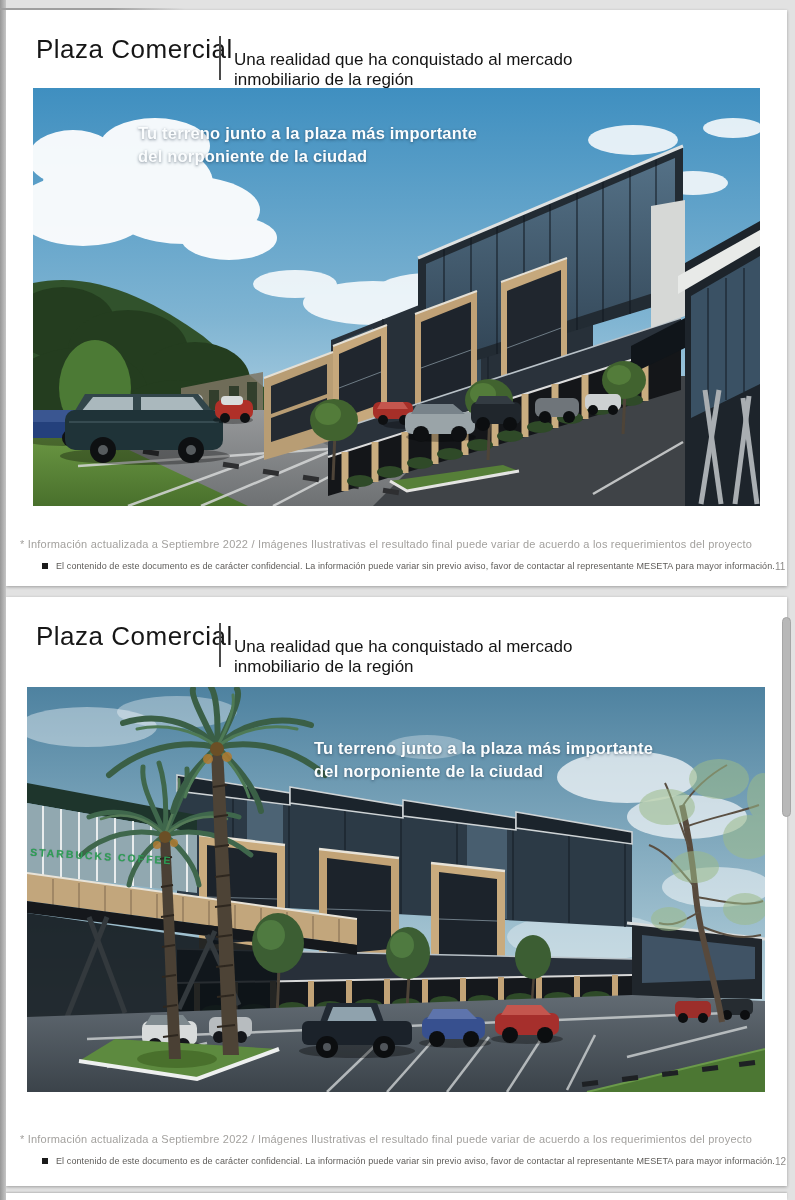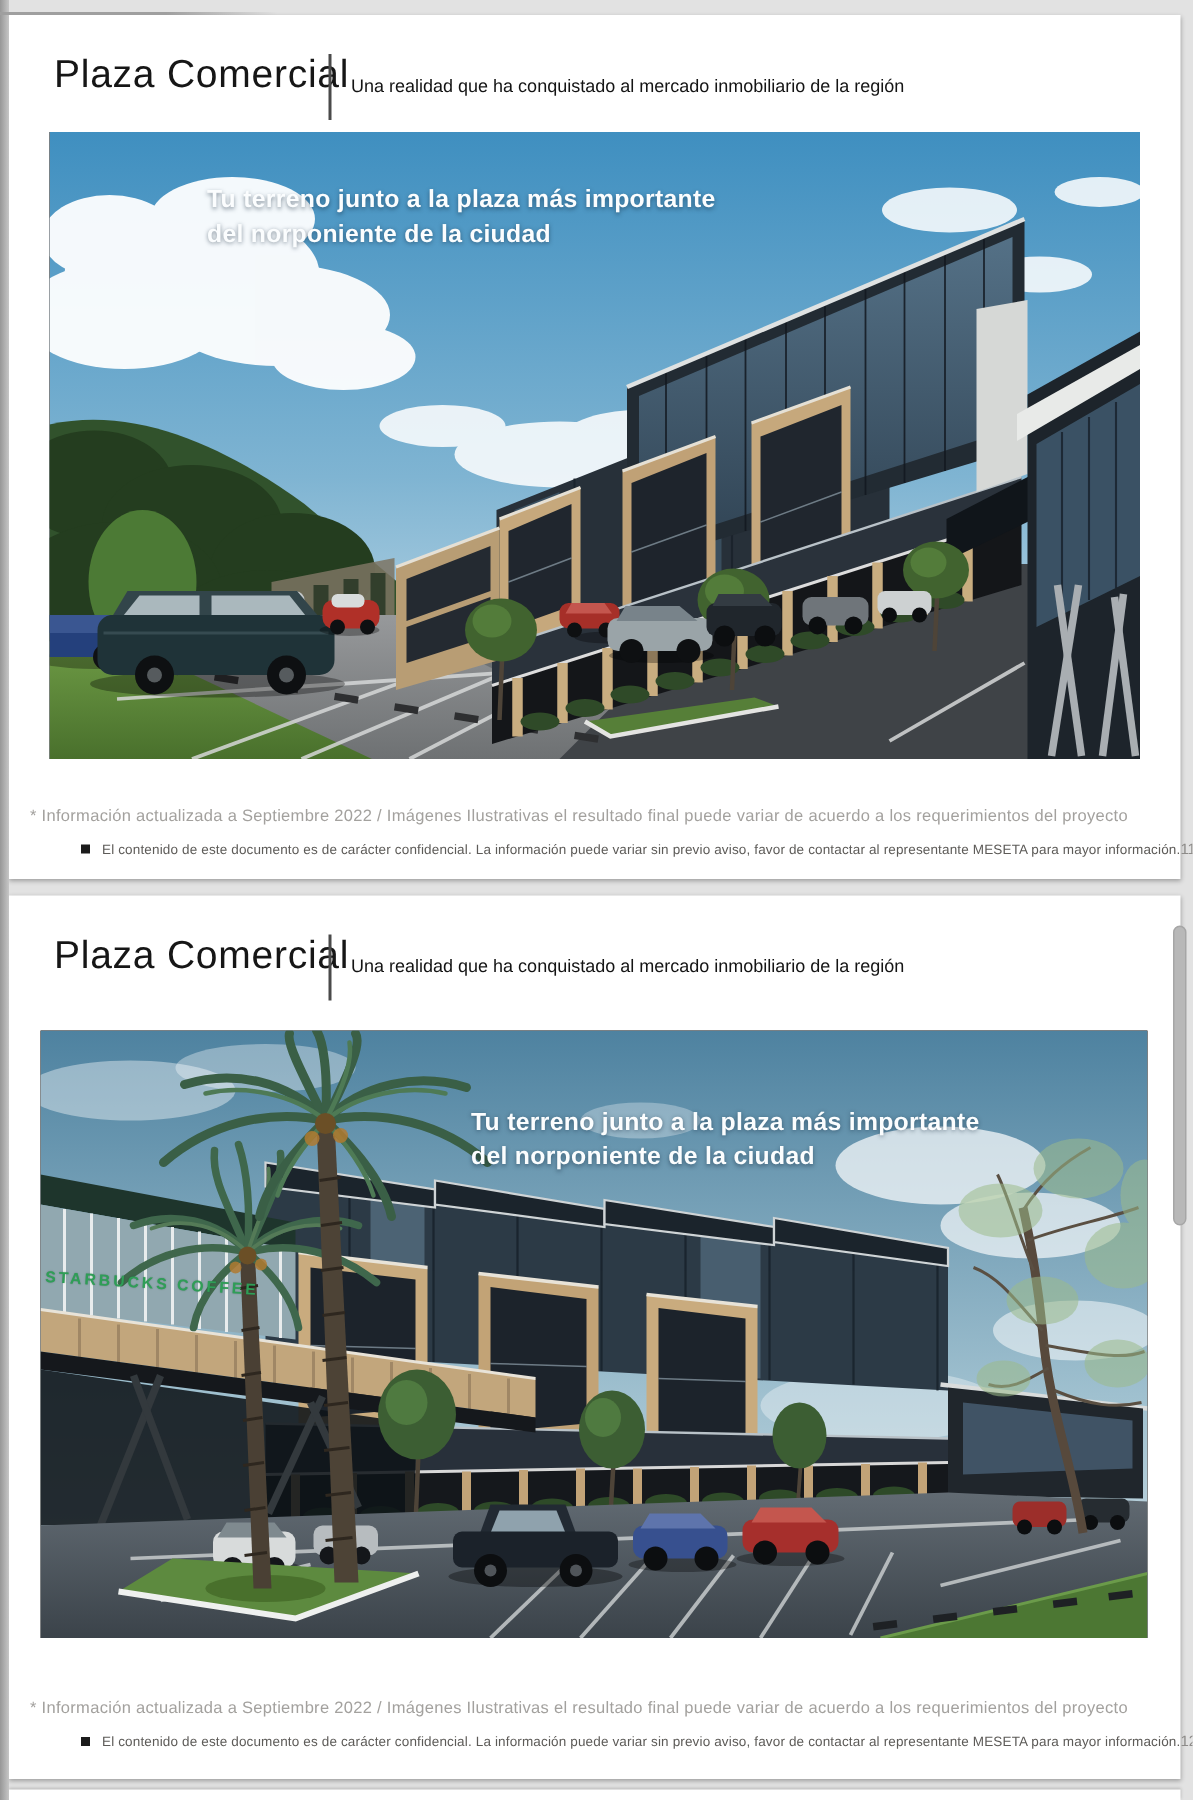--- a/index.html
+++ b/index.html
@@ -31,23 +31,23 @@
   .slide-header { position:absolute; left:0; top:0; width:100%; height:80px; }
   .page-title {
     position:absolute; left:30px; top:24px;
     font-size:26px; font-weight:400; letter-spacing:.5px; color:#161616;
   }
   .header-divider {
     position:absolute; left:213px; top:26px; width:2px; height:44px; background:#4a4a4a;
   }
   .page-subtitle {
     position:absolute; left:228px; top:40px; width:420px;
-    font-size:12px; color:#141414;
-  }
-  .render-wrap { position:absolute; overflow:hidden; background:#000000; }
+    font-size:17px; color:#141414;
+  }
+  .render-wrap { position:absolute; overflow:hidden; background:#4c1d95; }
   .render-1 { left:27px; top:78px;  width:727px; height:418px; }
   .render-2 { left:21px; top:90px;  width:738px; height:405px; }
   .render-caption {
     position:absolute; color:#fbfdfe; font-weight:bold; font-size:16.5px;
     line-height:1.4; letter-spacing:.2px;
     text-shadow:0 1px 3px rgba(15,35,55,.5);
     white-space:nowrap;
   }
   .caption-1 { left:105px; top:34px; }
   .caption-2 { left:287px; top:50px; }
@@ -55,21 +55,21 @@
     position:absolute; left:3px; top:163px;
     font-size:10.5px; font-weight:bold; letter-spacing:2px;
     color:#2f9e57; transform:rotate(3.5deg);
     text-shadow:0 0 1px rgba(0,60,20,.4); white-space:nowrap;
   }
   .footnote-1 {
     position:absolute; left:14px; width:700px;
     font-size:11px; color:#a3a19e; letter-spacing:.2px; white-space:nowrap;
   }
   .footnote-row {
-    position:absolute; left:48px; width:710px; display:flex; align-items:flex-start;
+    position:absolute; left:36px; width:710px; display:flex; align-items:flex-start;
   }
   .bullet-square {
     width:6px; height:6px; background:#1b1b1b; margin:2px 8px 0 0; flex:none;
   }
   .footnote-2 {
     font-size:9px; color:#5d5b58; letter-spacing:.1px; white-space:nowrap;
   }
   .page-number {
     margin-left:auto; margin-right:10px;
     font-size:10px; color:#8d8b89; flex:none;

